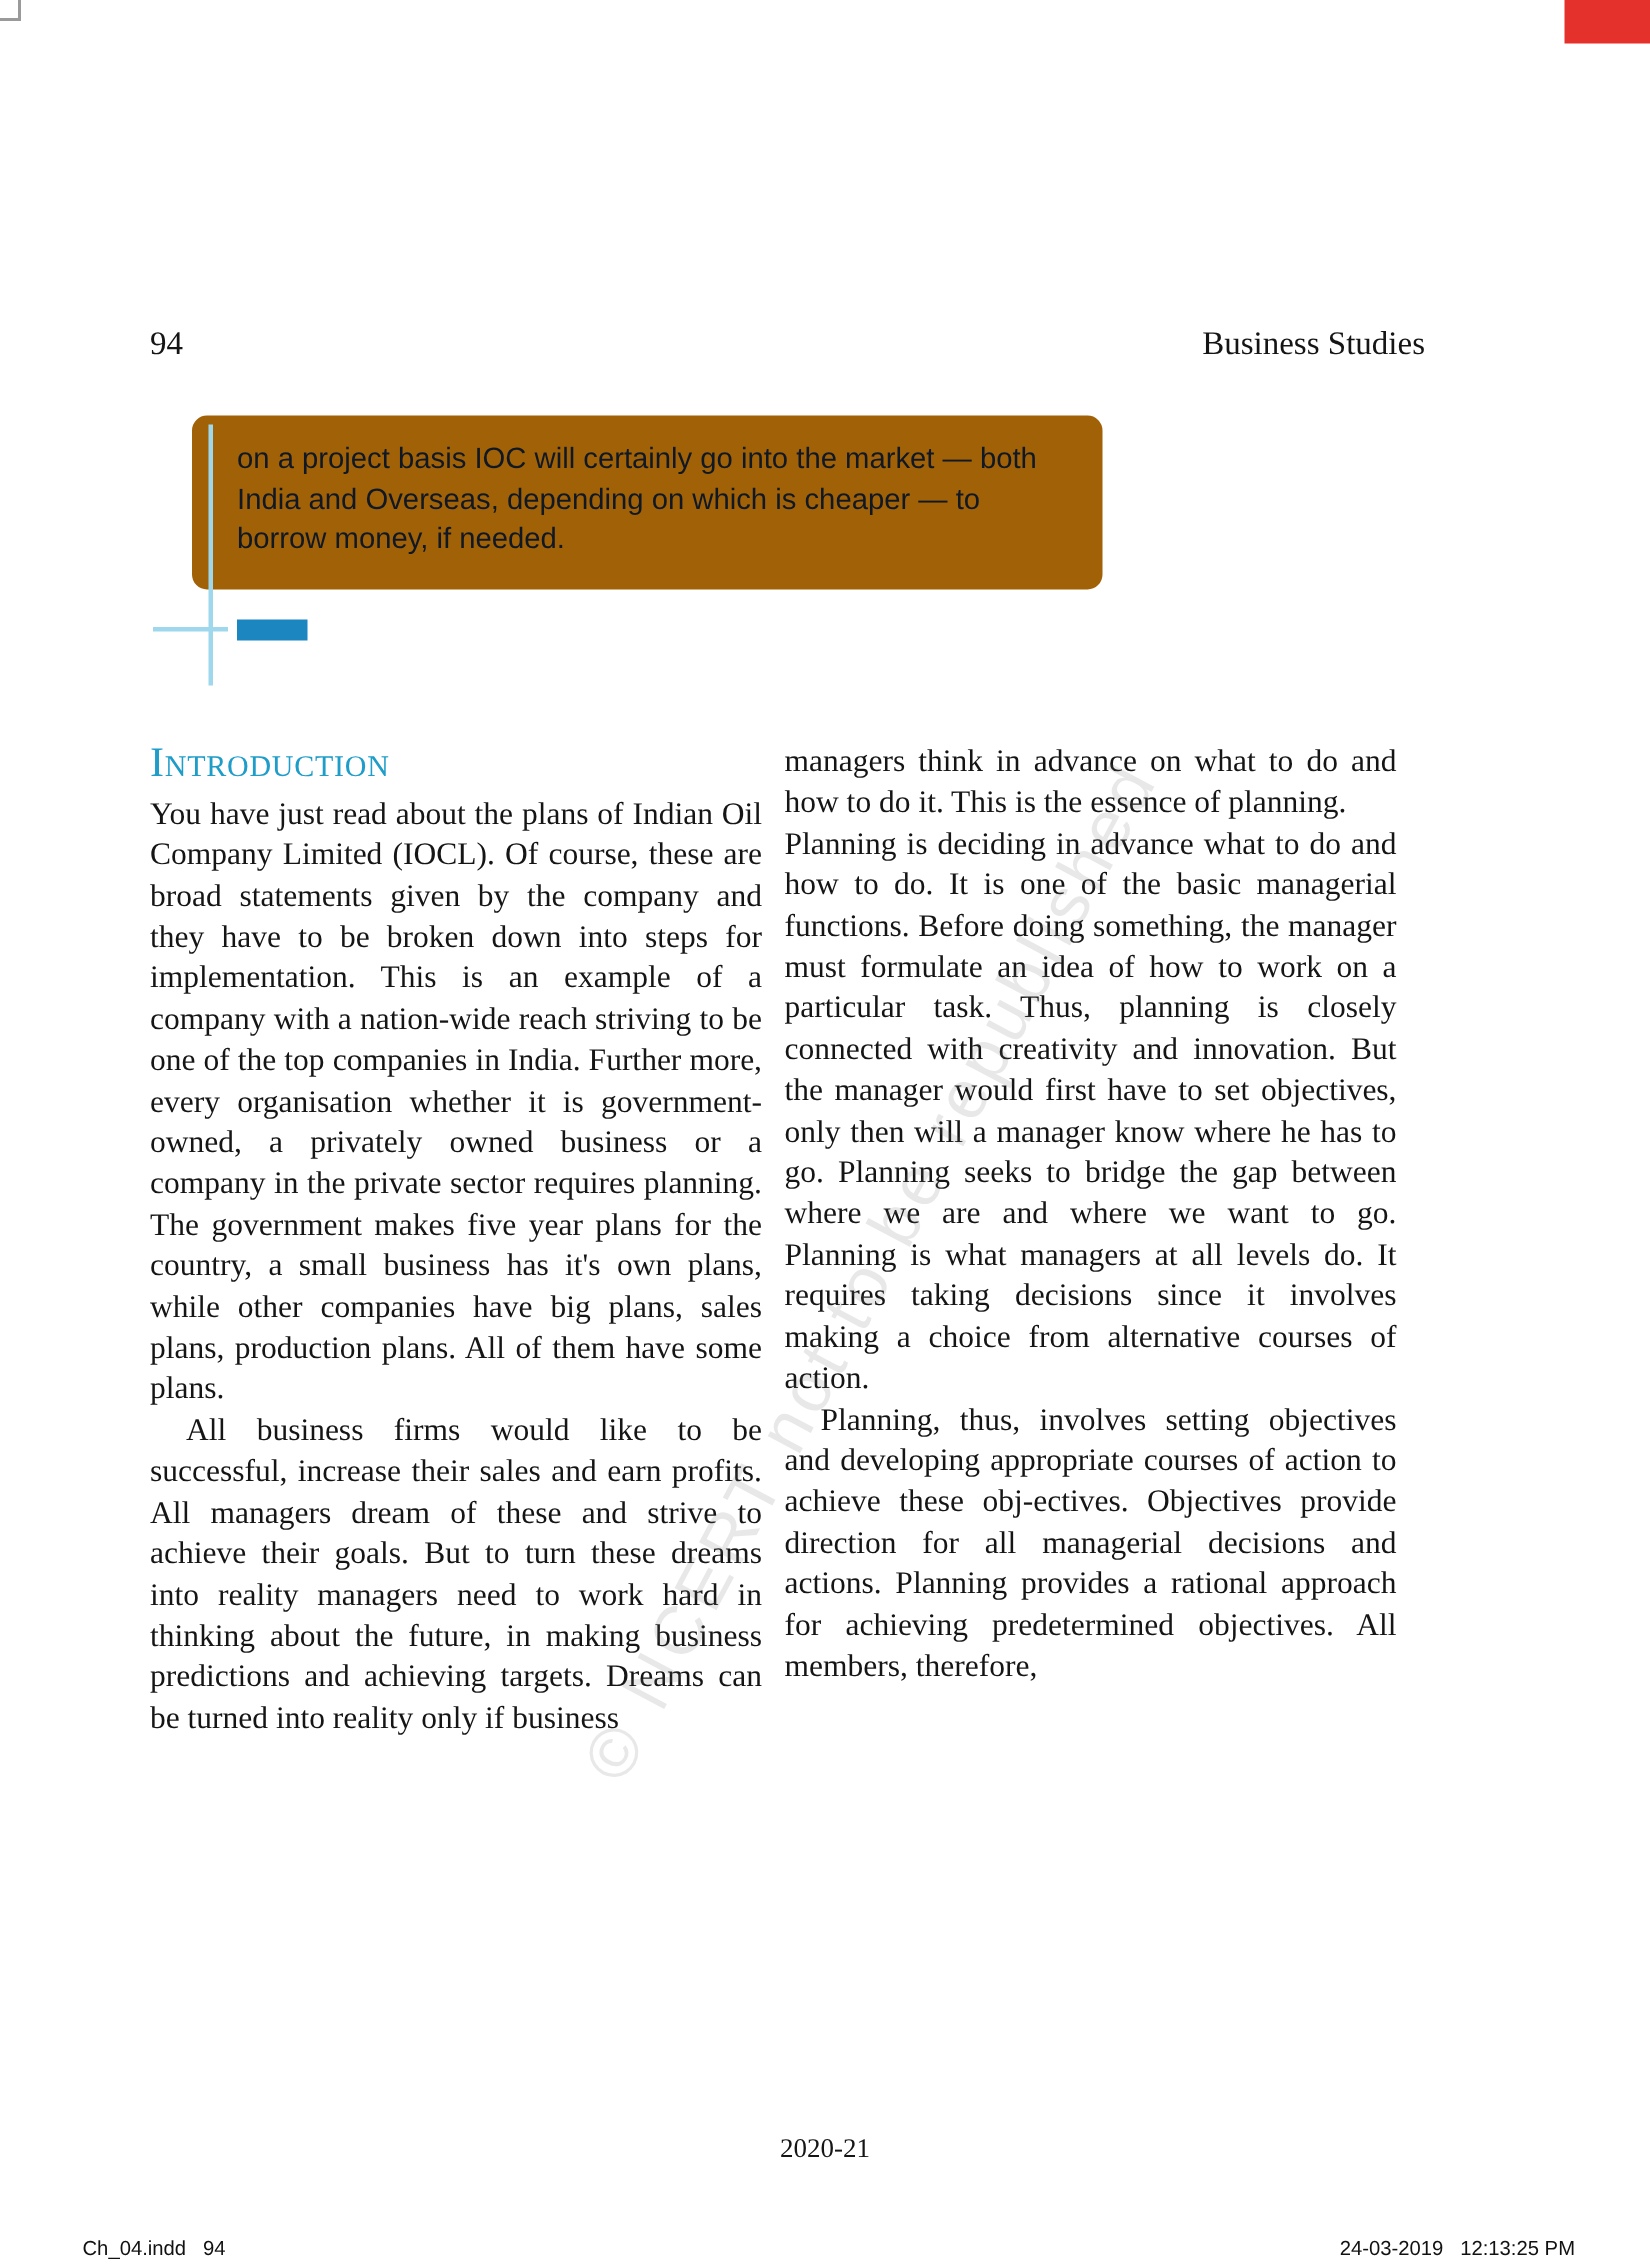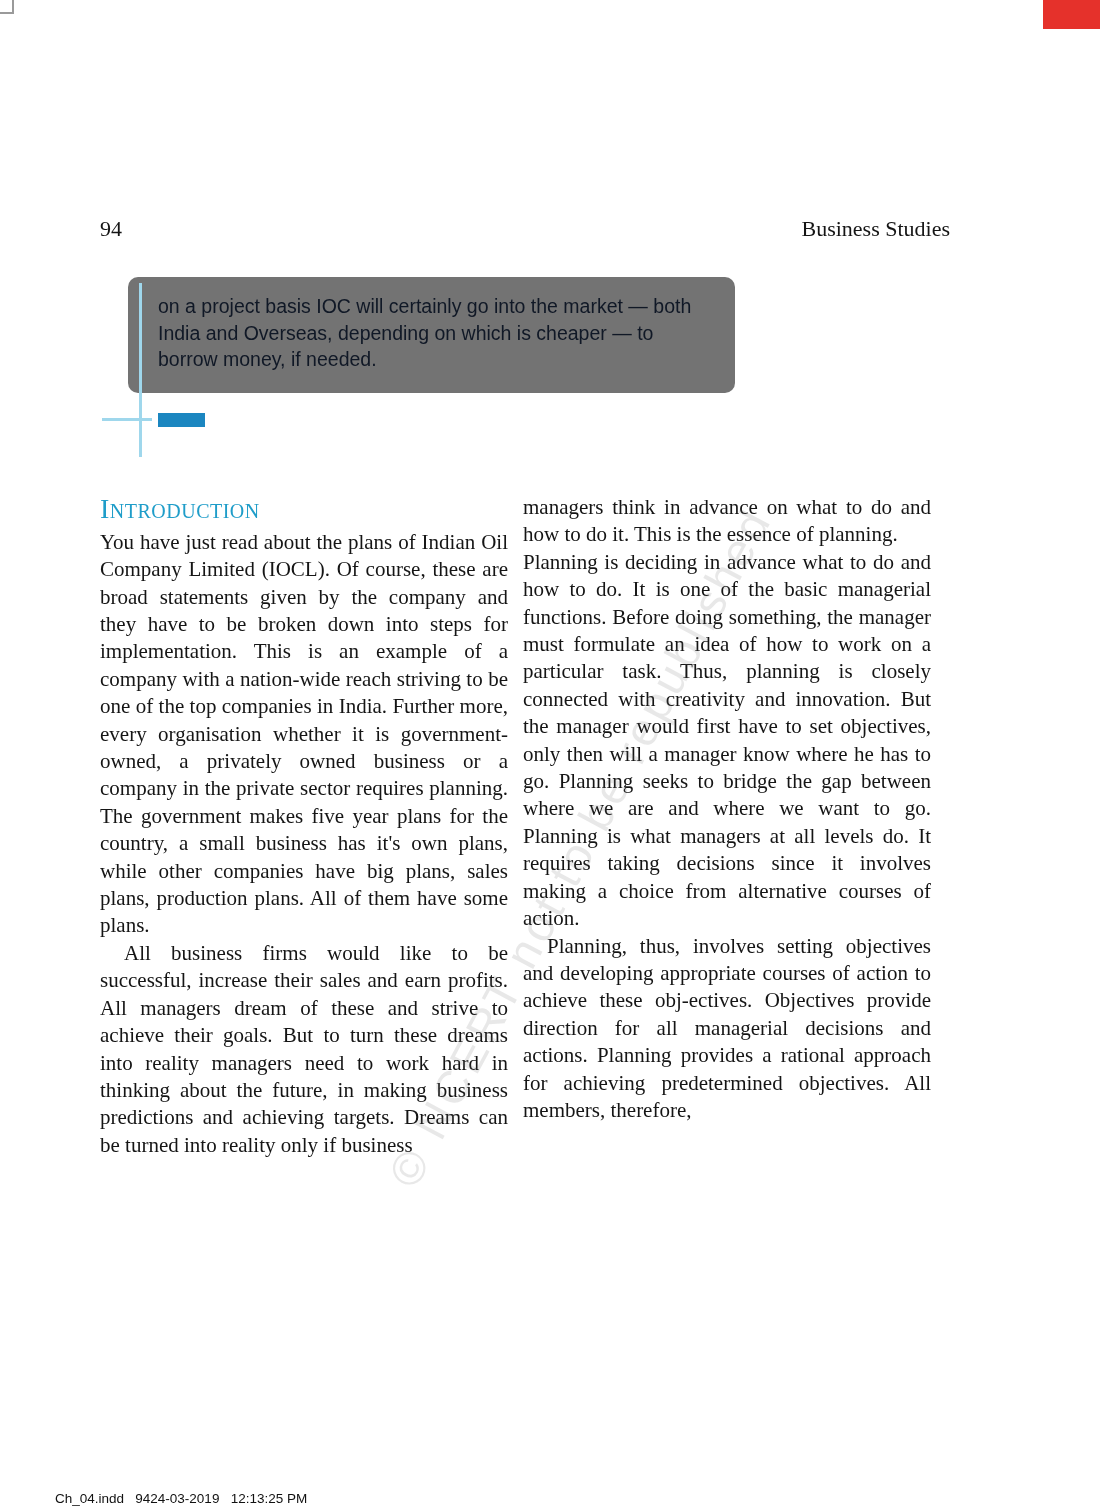--- a/index.html
+++ b/index.html
@@ -19,21 +19,21 @@
   
   .running-head {
     position:absolute; top:216px; left:100px; width:850px;
     display:flex; justify-content:space-between; align-items:center;
     font-size:22px;
   }
 
   
   .quote-box {
     position:absolute; left:128px; top:277px; width:607px;
-    background:#737373; border-radius:10px;
+    background:#a16207; border-radius:10px;
     padding:16px 26px 20px 30px;
     font-family:"Liberation Sans","DejaVu Sans",sans-serif;
     font-size:19.5px; line-height:1.36; color:#101826;
     z-index:1;
   }
   .quote-source {
     margin-top:9px; margin-left:78px;
     font-style:italic; font-size:19px; line-height:1.4;
   }
   .deco-vline { position:absolute; left:139px; top:283px; width:3px; height:174px; background:#9fd7ec; z-index:2; }
@@ -67,21 +67,21 @@
     text-align:center; z-index:4; pointer-events:none; white-space:nowrap;
   }
 
   
   .folio {
     position:absolute; top:1422px; left:0; width:100%;
     text-align:center; font-size:18px;
   }
   .imprint {
     position:absolute; top:1491px; left:55px; right:50px;
-    display:flex; 
+    display:flex; justify-content:space-between;
     font-family:"Liberation Sans","DejaVu Sans",sans-serif;
     font-size:13.5px; color:#111;
   }
   .imprint span { white-space:pre; }
 </style>
 </head>
 <body>
 
 <div class="page">
 
@@ -109,18 +109,19 @@
       <div class="para">You have just read about the plans of Indian Oil Company Limited (IOCL). Of course, these are broad statements given by the company and they have to be broken down into steps for implementation. This is an example of a company with a nation-wide reach striving to be one of the top companies in India. Further more, every organisation whether it is government-owned, a privately owned business or a company in the private sector requires planning. The government makes five year plans for the country, a small business has it's own plans, while other companies have big plans, sales plans, production plans. All of them have some plans.</div>
       <div class="para indent">All business firms would like to be successful, increase their sales and earn profits. All managers dream of these and strive to achieve their goals. But to turn these dreams into reality managers need to work hard in thinking about the future, in making business predictions and achieving targets. Dreams can be turned into reality only if business</div>
     </div>
     <div class="col">
       <div class="para">managers think in advance on what to do and how to do it. This is the essence of planning.</div>
       <div class="para">Planning is deciding in advance what to do and how to do. It is one of the basic managerial functions. Before doing something, the manager must formulate an idea of how to work on a particular task. Thus, planning is closely connected with creativity and innovation. But the manager would first have to set objectives, only then will a manager know where he has to go. Planning seeks to bridge the gap between where we are and where we want to go. Planning is what managers at all levels do. It requires taking decisions since it involves making a choice from alternative courses of action.</div>
       <div class="para indent">Planning, thus, involves setting objectives and developing appropriate courses of action to achieve these obj-ectives. Objectives provide direction for all managerial decisions and actions. Planning provides a rational approach for achieving predetermined objectives. All  members, therefore,</div>
     </div>
   </div>
 
+  <div class="folio">2020-21</div>
   <div class="imprint">
     <span>Ch_04.indd   94</span>
     <span>24-03-2019   12:13:25 PM</span>
   </div>
 
 </div>
 
 </body></html>

